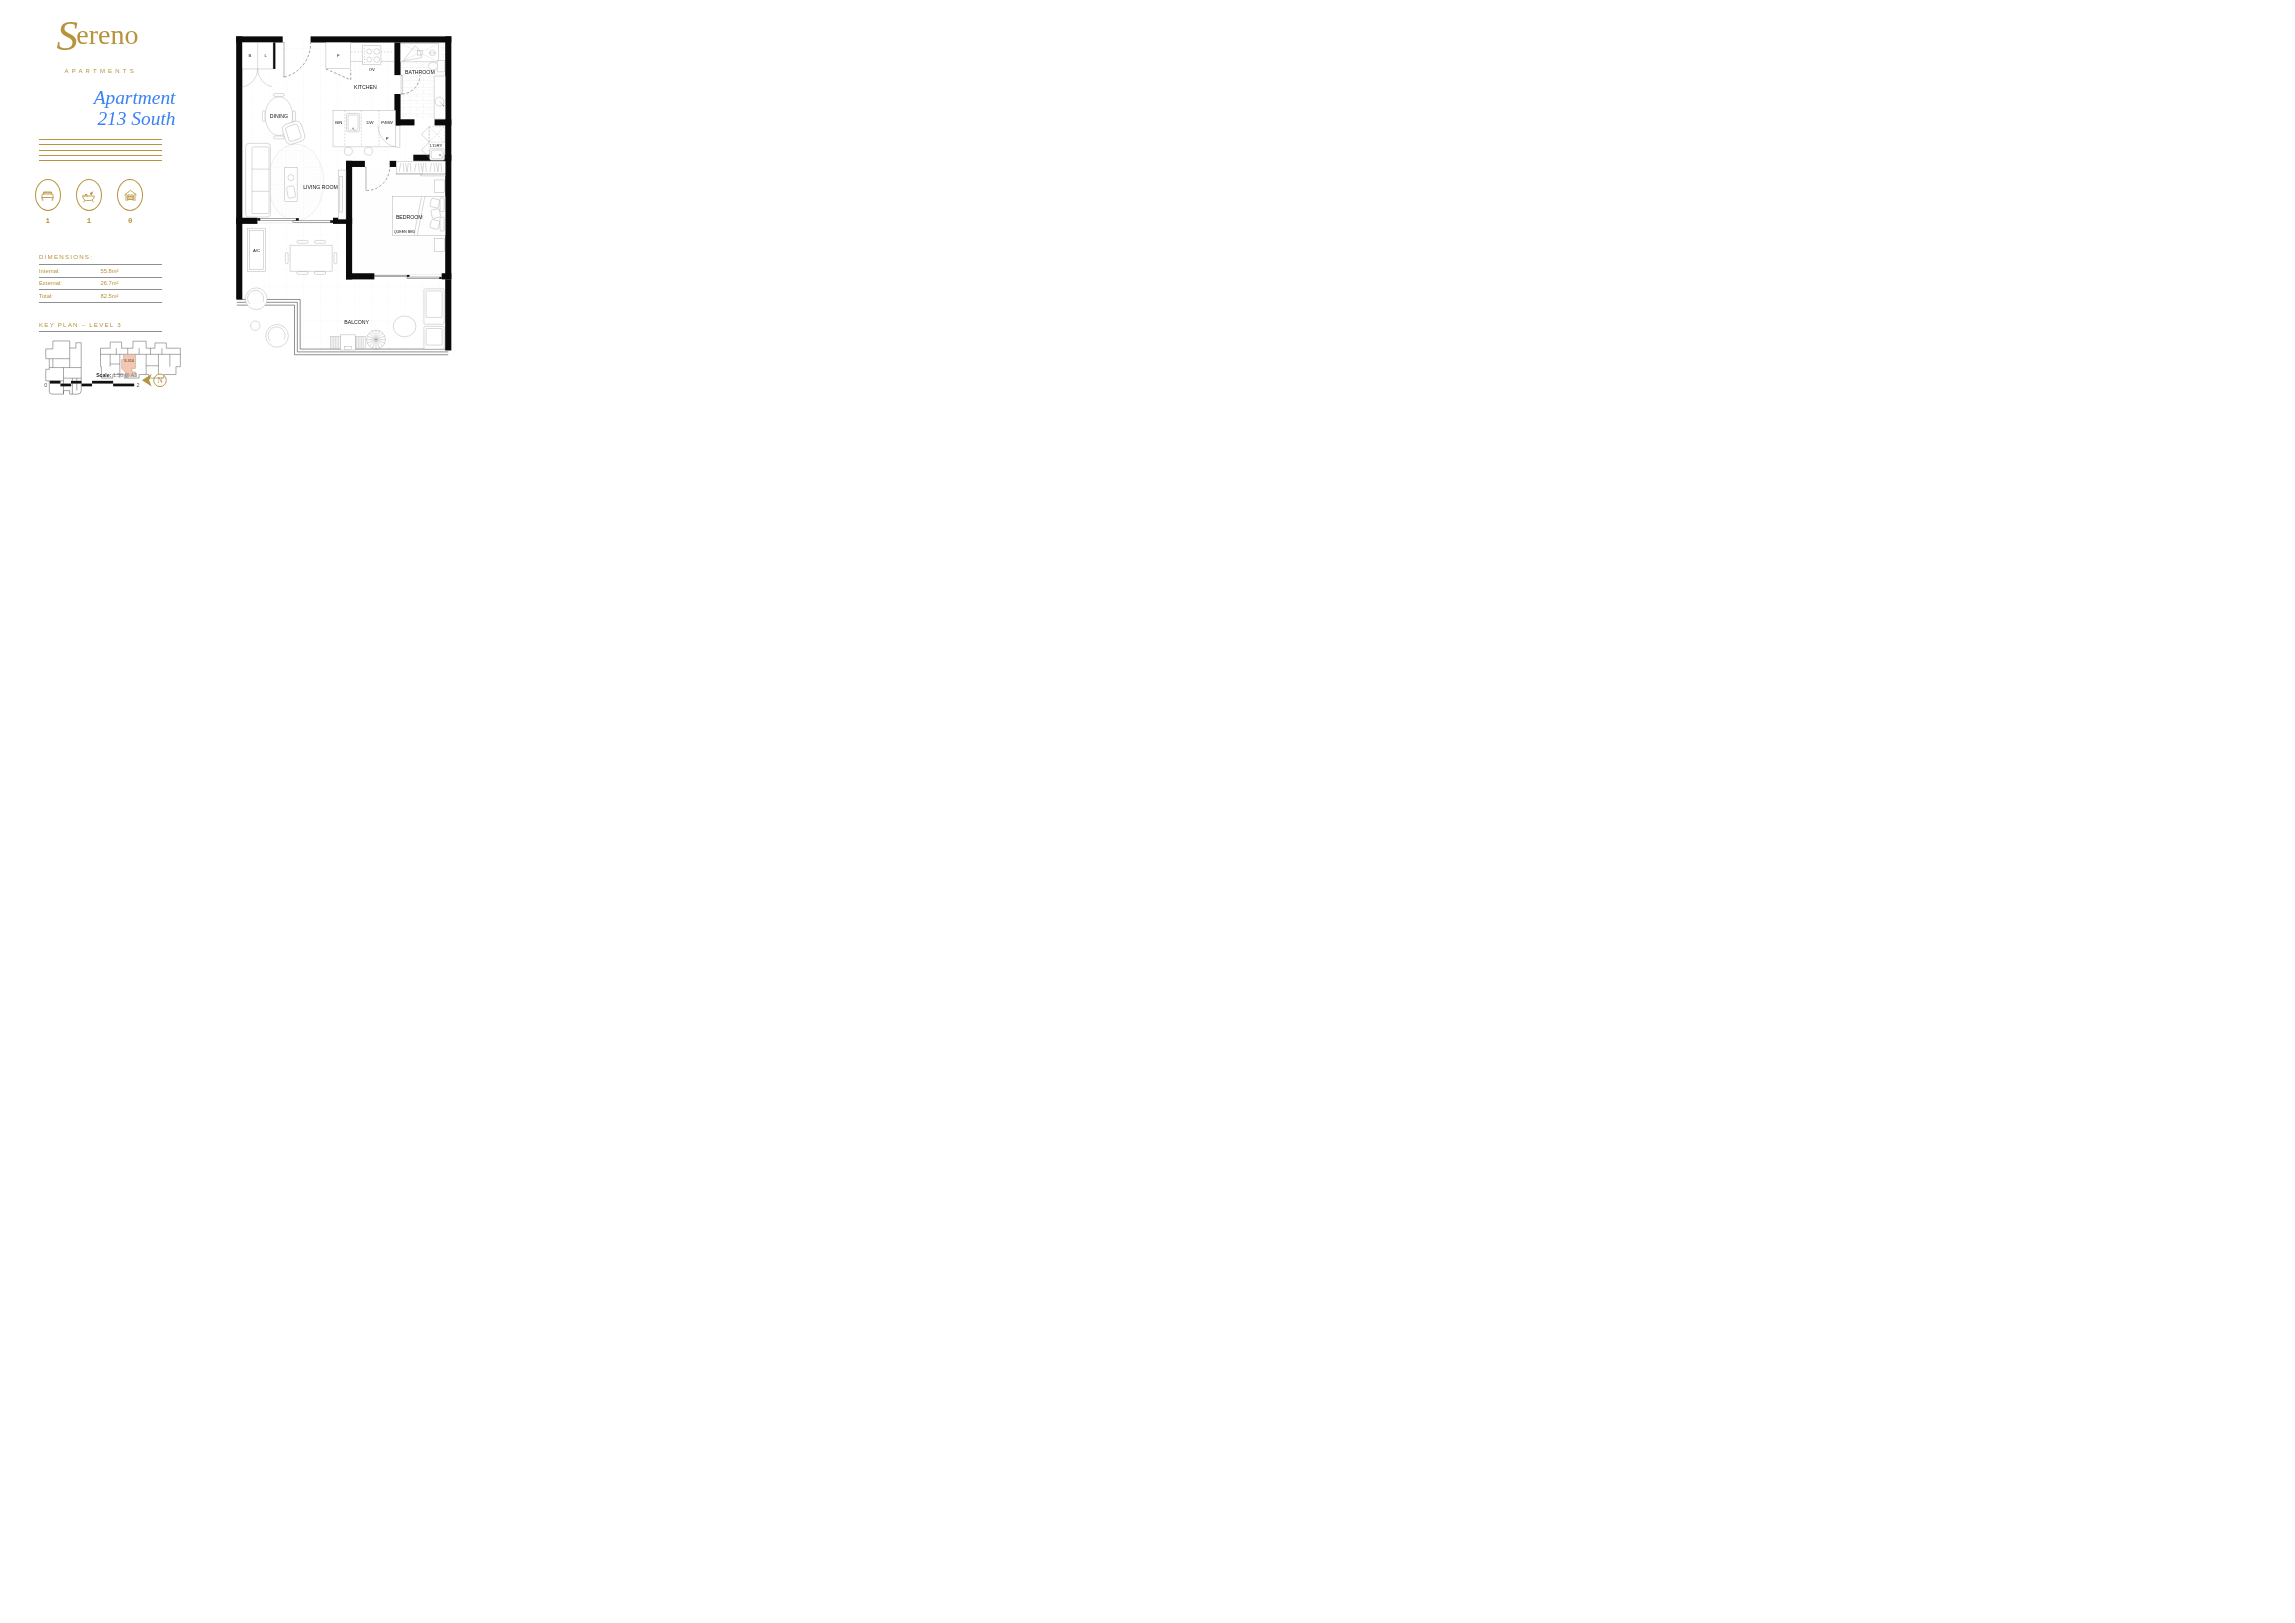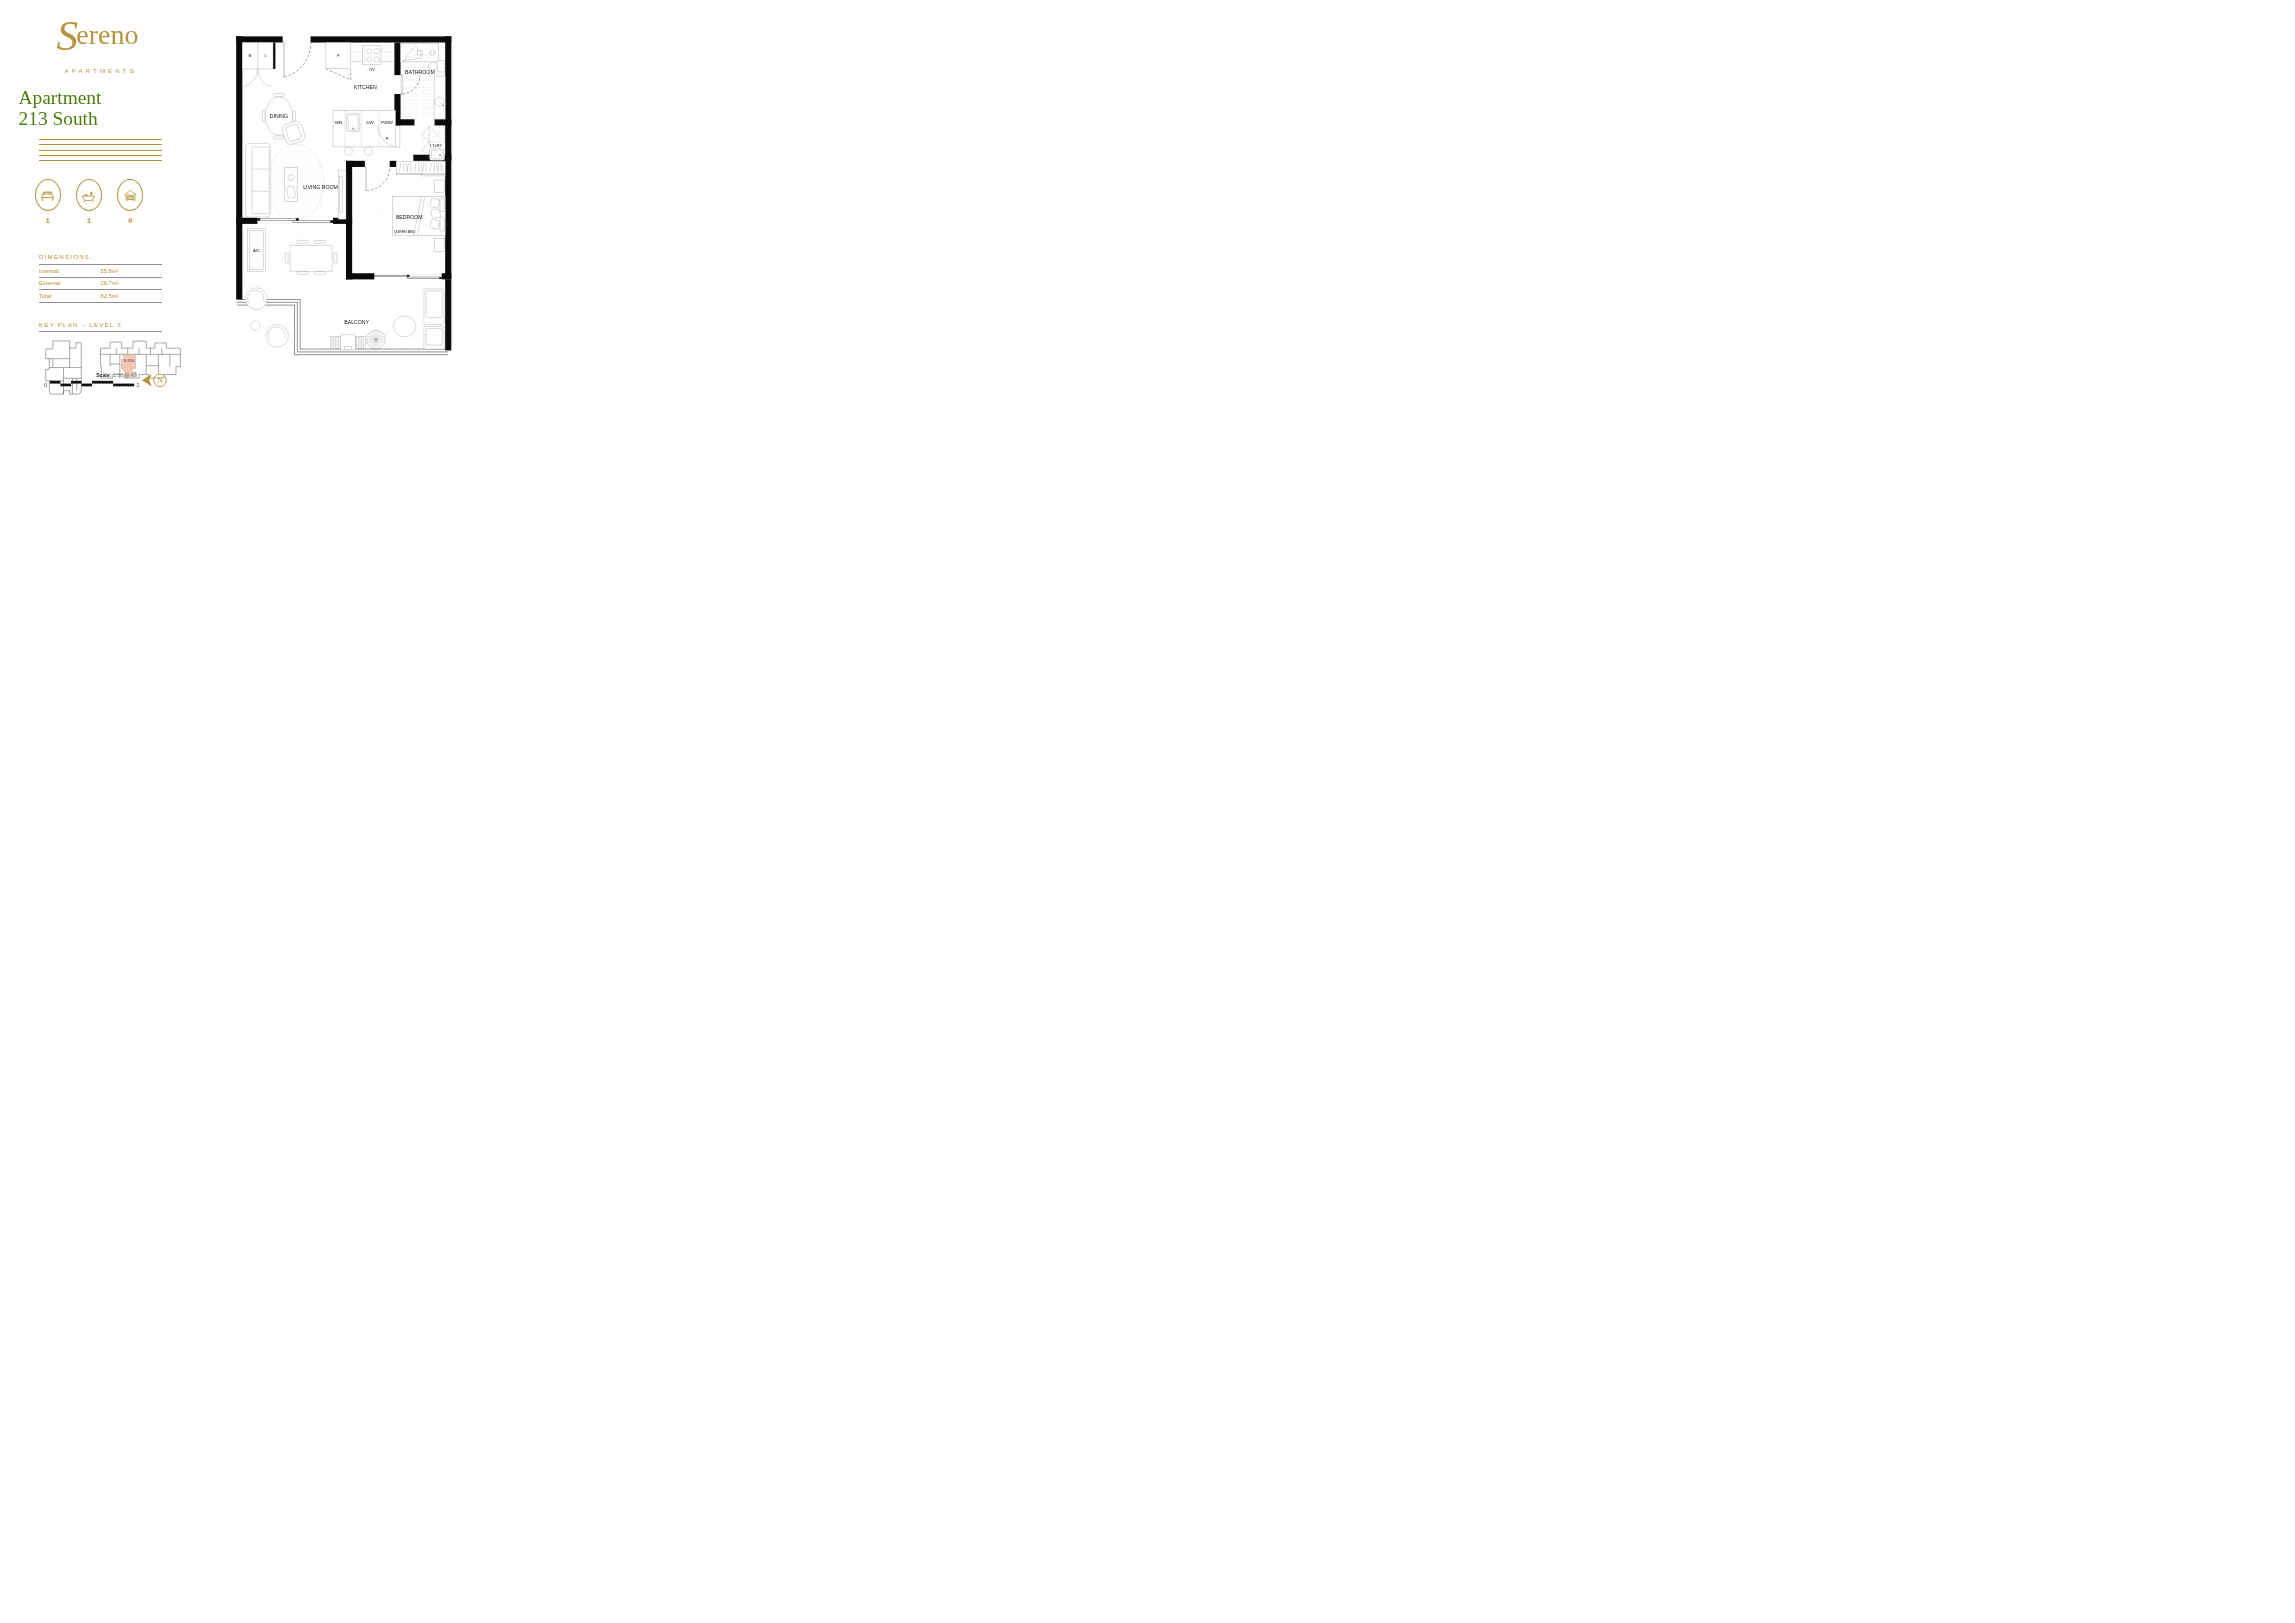--- a/index.html
+++ b/index.html
@@ -5,22 +5,22 @@
   html,body{margin:0;padding:0;background:#fff;}
   .page{position:relative;width:574px;height:406px;background:#fff;overflow:hidden;
         font-family:"Liberation Sans",sans-serif;}
   
   .logo{position:absolute;left:28px;top:14px;width:139px;text-align:center;color:#b6933c;
         font-family:"Liberation Serif",serif;}
   .logo-s{font-size:43px;font-style:italic;line-height:1;vertical-align:-6.5px;letter-spacing:-1.9px;}
   .logo-rest{font-size:28px;line-height:1;}
   .tagline{position:absolute;left:28px;top:68px;width:139px;text-align:center;color:#b6933c;
            font-size:6px;letter-spacing:3.2px;padding-left:3.2px;}
-  .apt-title{position:absolute;left:18.5px;top:88px;width:157px;text-align:left;color:#4d7c0f;
-             font-family:"Liberation Serif",serif;font-size:19.4px;line-height:1.07;}
+  .apt-title{position:absolute;left:18.5px;top:88px;width:157px;text-align:right;color:#3b82f6;
+             font-family:"Liberation Serif",serif;font-size:19.4px;line-height:1.07;font-style:italic;}
   .apt-title span{display:block;}
   .gold-lines{position:absolute;left:39px;top:139px;width:123px;}
   .gold-lines div{height:0.7px;background:#b6933c;margin-bottom:4.6px;}
   .stats{position:absolute;left:19.4px;top:179px;width:139px;display:flex;justify-content:center;gap:8.3px;}
   .stat{width:33px;text-align:center;}
   .stat-circle{width:24px;height:30px;border:1px solid #b6933c;border-radius:50%;
                margin:0 auto;display:flex;align-items:center;justify-content:center;}
   .stat-circle svg{width:15px;height:15px;stroke:#b6933c;fill:none;stroke-width:1.7;
                    stroke-linecap:round;stroke-linejoin:round;}
   .stat-value{margin-top:6px;color:#b6933c;font-family:"Liberation Mono",monospace;

